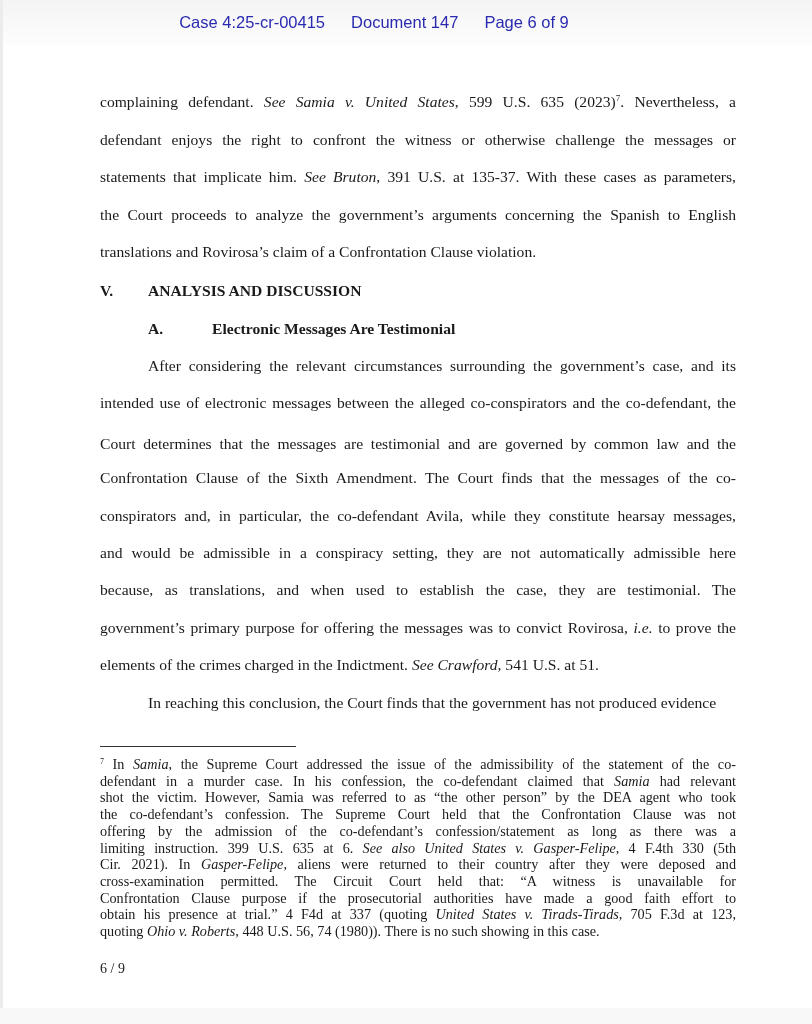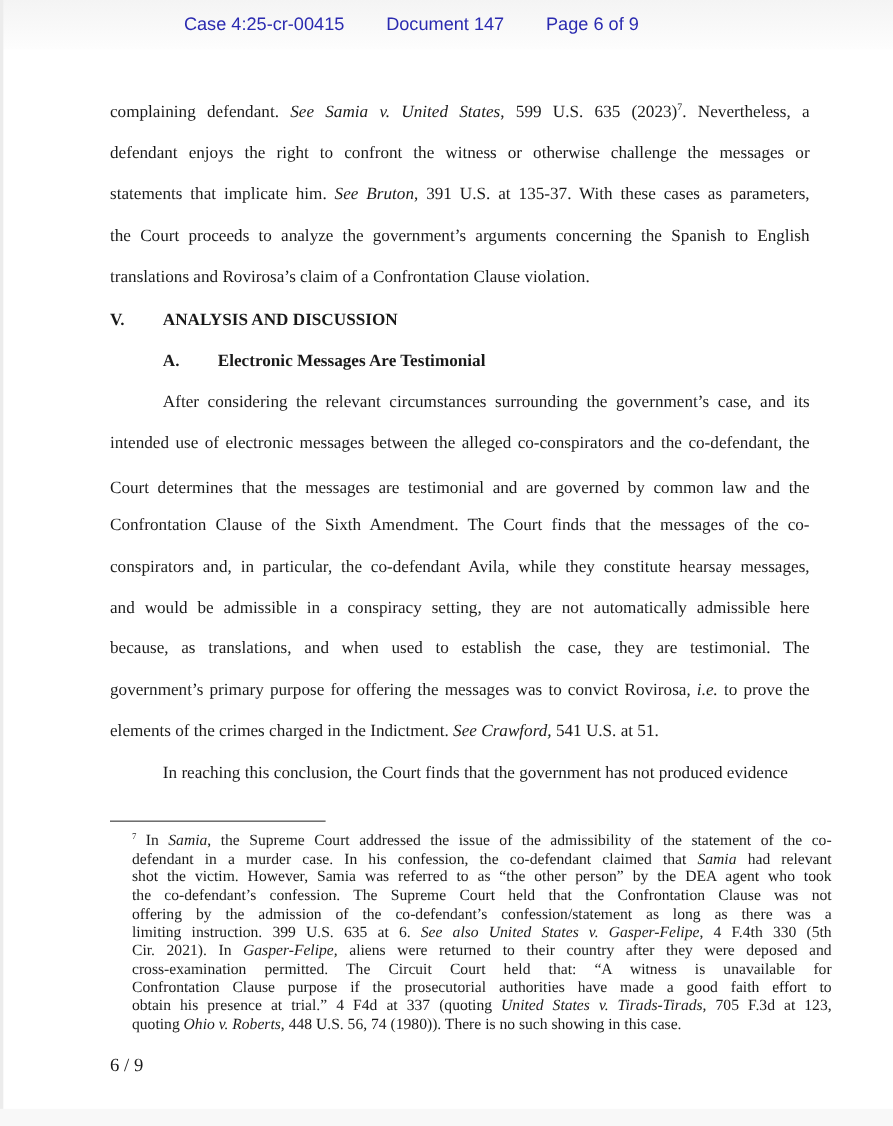--- a/index.html
+++ b/index.html
@@ -17,21 +17,21 @@
   .top-shade {
     position: absolute; left: 0; top: 0; width: 812px; height: 45px;
     background: linear-gradient(#f4f4f4, #fdfdfd);
   }
   .bottom-shade {
     position: absolute; left: 0; top: 1008px; width: 812px; height: 16px;
     background: #f8f8f8;
   }
   .header {
     position: absolute; left: 0; top: 8px; width: 748px; height: 28px;
-    display: flex; justify-content: center; gap: 38px;
+    display: flex; justify-content: center; gap: 26px;
     font-family: "Liberation Sans", "DejaVu Sans", sans-serif;
     font-size: 16.5px; color: #2a2ab0; line-height: 28px;
   }
   .header span { white-space: nowrap; }
   .body-line {
     position: absolute; left: 100px; width: 636px;
     font-size: 15.6px; line-height: 20px; white-space: nowrap;
     text-align: justify; text-align-last: justify;
   }
   .body-line.last { text-align-last: left; }
@@ -40,26 +40,26 @@
     position: absolute; font-weight: bold; font-size: 15.6px; line-height: 20px; white-space: nowrap;
   }
   i { font-style: italic; }
   sup { font-size: 9px; vertical-align: 6px; line-height: 0; }
   .fn-rule {
     position: absolute; left: 100px; top: 746px; width: 196px; height: 1px; background: #333;
   }
   .fn-line {
     position: absolute; left: 100px; width: 636px;
     font-size: 14.2px; line-height: 17px; white-space: nowrap;
-    text-align: justify; text-align-last: justify; margin-left: 20px;
+    text-align: justify; text-align-last: justify;
   }
   .fn-line.last { text-align-last: left; }
   .fn-mark { font-size: 8px; vertical-align: 5px; line-height: 0; }
   .page-num {
-    position: absolute; left: 100px; top: 960px; font-size: 17px; line-height: 17px;
+    position: absolute; left: 100px; top: 960px; font-size: 14px; line-height: 17px;
   }
 </style>
 </head>
 <body>
 
 <div class="top-shade"></div>
 <div class="page-edge"></div>
 <div class="bottom-shade"></div>
 
 <div class="header">
@@ -72,21 +72,21 @@
     <div class="body-line" style="top: 92px;"><span>complaining defendant.  </span><i>See Samia v. United States</i><span>, 599 U.S. 635 (2023)</span><sup>7</sup><span>.  Nevertheless, a</span></div>
     <div class="body-line" style="top: 129.6px;"><span>defendant enjoys the right to confront the witness or otherwise challenge the messages or</span></div>
     <div class="body-line" style="top: 167.2px;"><span>statements that implicate him.  </span><i>See Bruton</i><span>, 391 U.S. at 135-37.  With these cases as parameters,</span></div>
     <div class="body-line" style="top: 204.8px;"><span>the Court proceeds to analyze the government’s arguments concerning the Spanish to English</span></div>
     <div class="body-line last" style="top: 242.4px;"><span>translations and Rovirosa’s claim of a Confrontation Clause violation.</span></div>
   </div>
 
 <div class="heading" style="left:100px; top:281px;">V.</div>
 <div class="heading" style="left:148px; top:281px;">ANALYSIS AND DISCUSSION</div>
 <div class="heading" style="left:148px; top:319px;">A.</div>
-<div class="heading" style="left:198px; top:319px;">Electronic Messages Are Testimonial</div>
+<div class="heading" style="left:212px; top:319px;">Electronic Messages Are Testimonial</div>
 
 <div id="p2">
     <div class="body-line indent" style="top: 356px;"><span>After considering the relevant circumstances surrounding the government’s case, and its</span></div>
     <div class="body-line" style="top: 393.4px;"><span>intended use of electronic messages between the alleged co-conspirators and the co-defendant, the</span></div>
     <div class="body-line" style="top: 434px;"><span>Court determines that the messages are testimonial and are governed by common law and the</span></div>
     <div class="body-line" style="top: 468.2px;"><span>Confrontation Clause of the Sixth Amendment.  The Court finds that the messages of the co-</span></div>
     <div class="body-line" style="top: 505.6px;"><span>conspirators and, in particular, the co-defendant Avila, while they constitute hearsay messages,</span></div>
     <div class="body-line" style="top: 543px;"><span>and would be admissible in a conspiracy setting, they are not automatically admissible here</span></div>
     <div class="body-line" style="top: 580.4px;"><span>because, as translations, and when used to establish the case, they are testimonial.  The</span></div>
     <div class="body-line" style="top: 617.8px;"><span>government’s primary purpose for offering the messages was to convict Rovirosa, </span><i>i.e.</i><span> to prove the</span></div>

